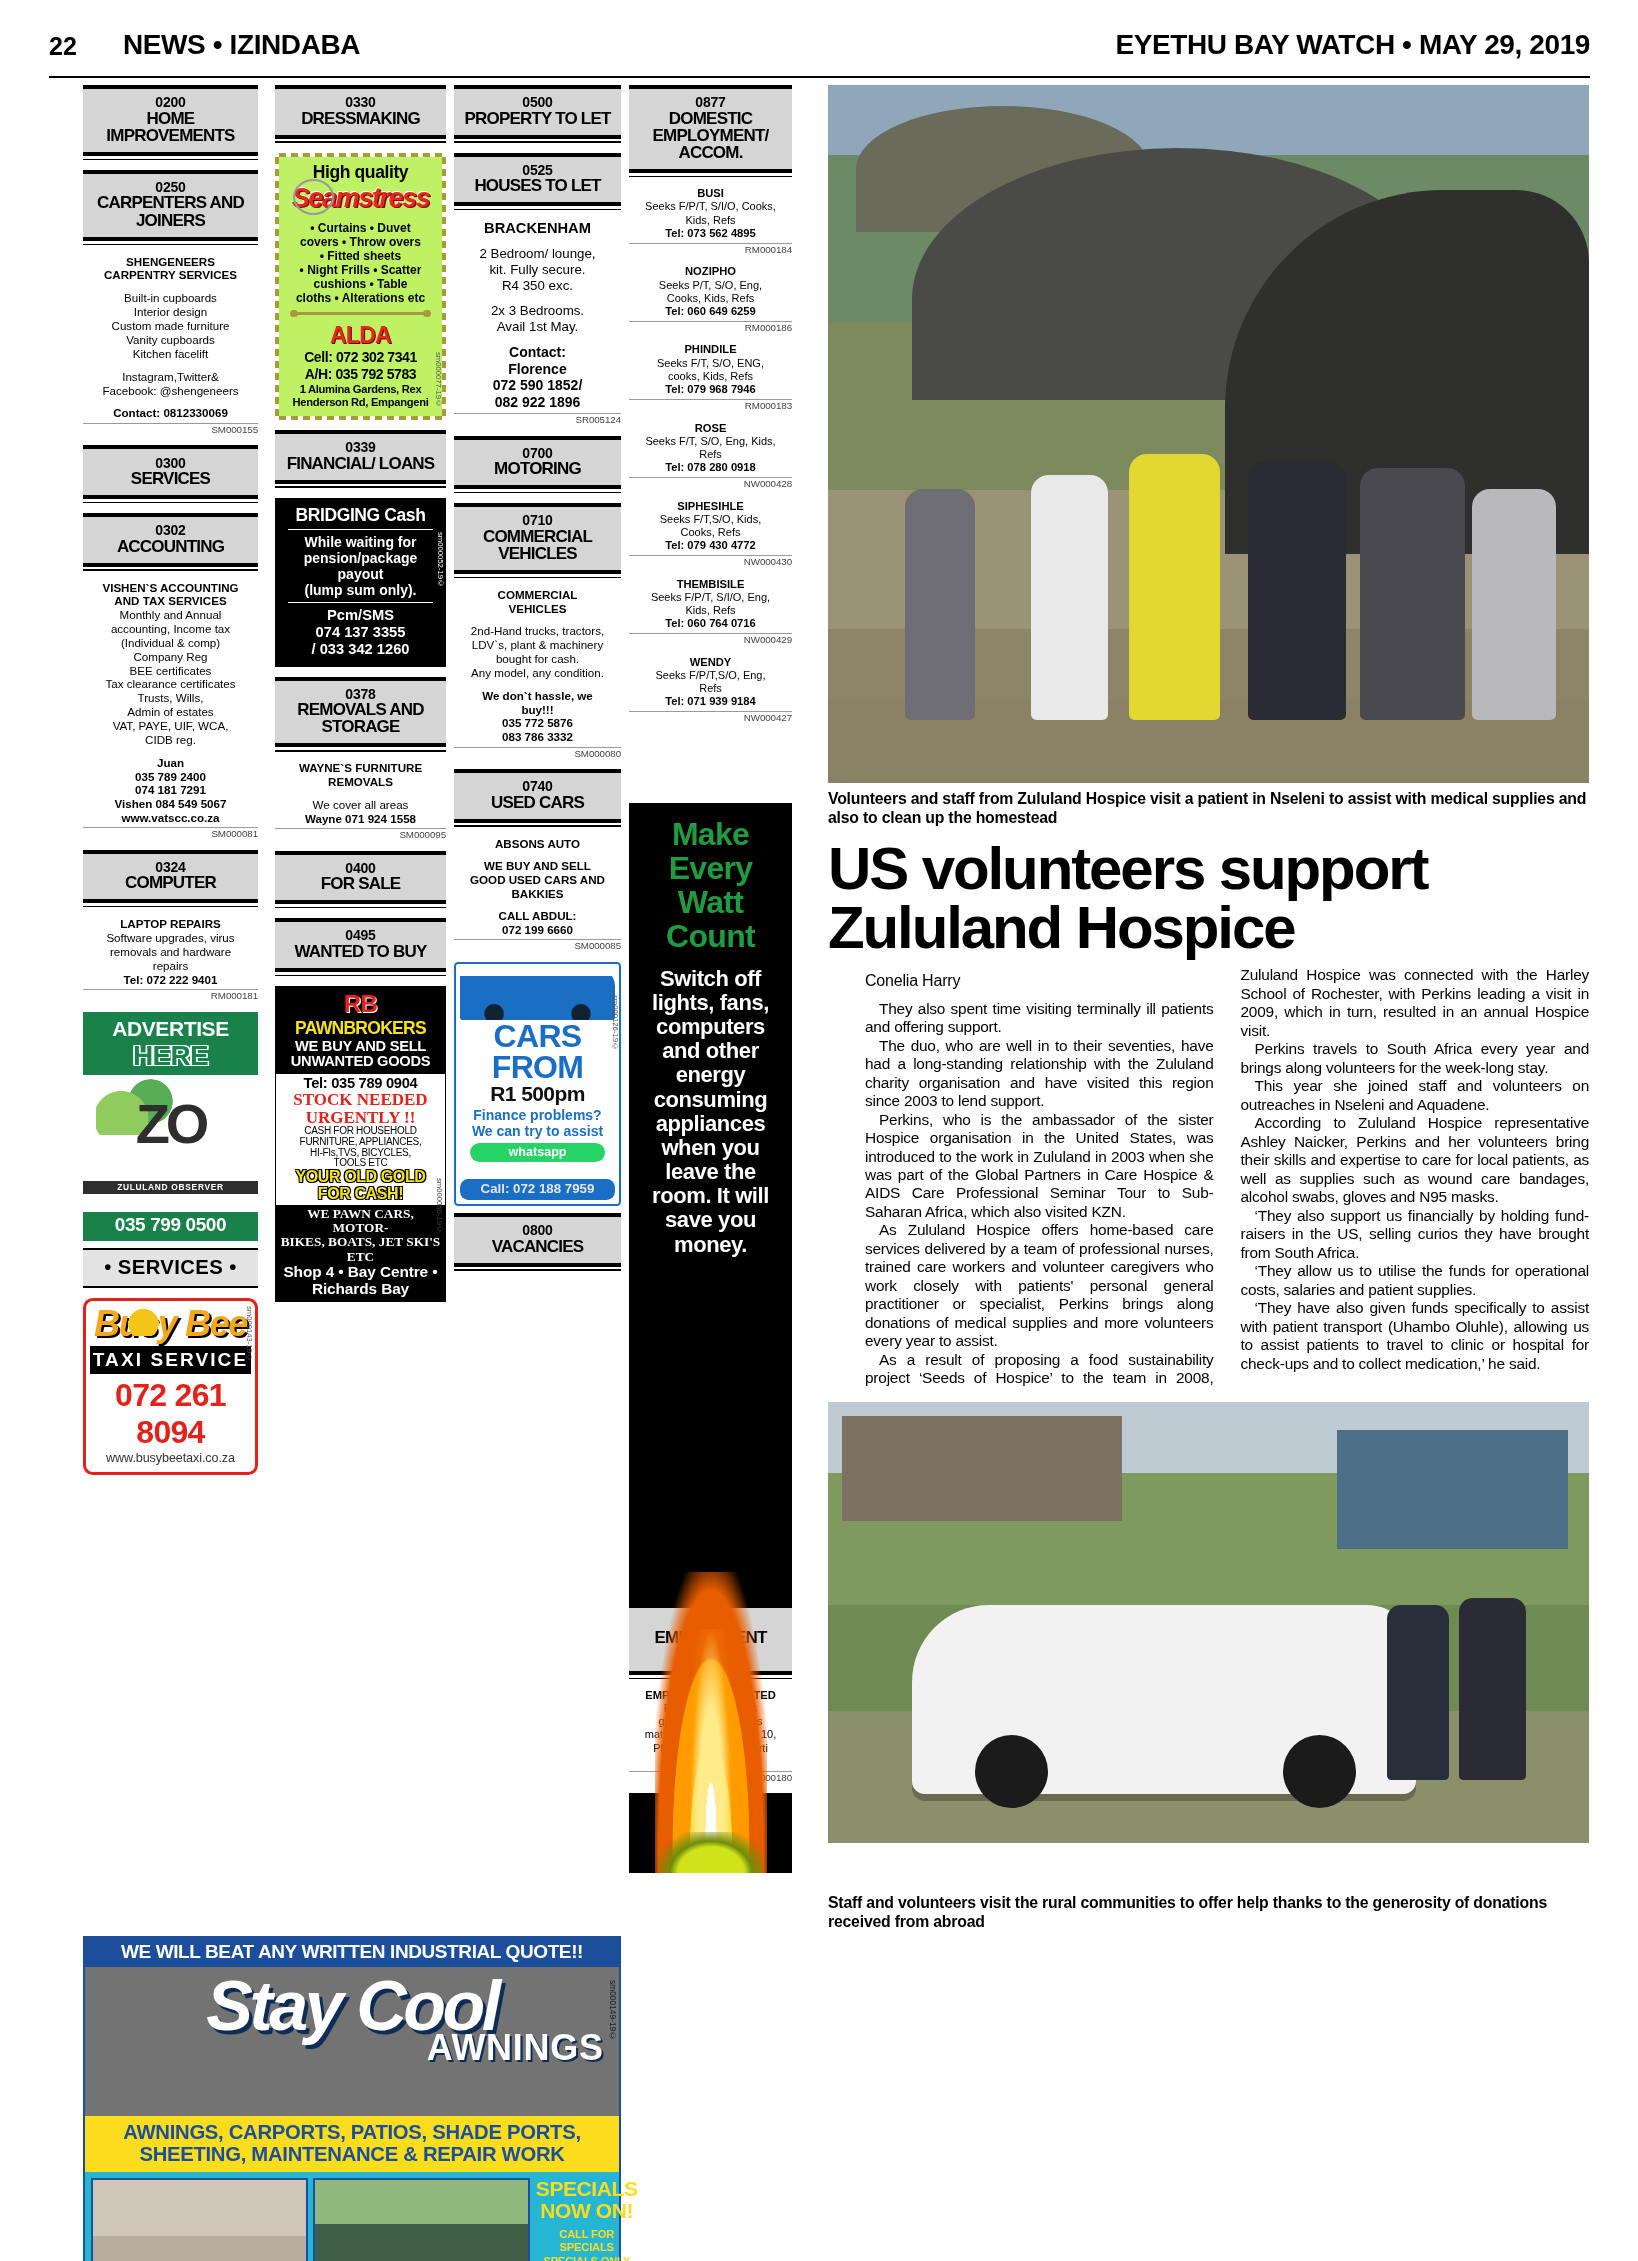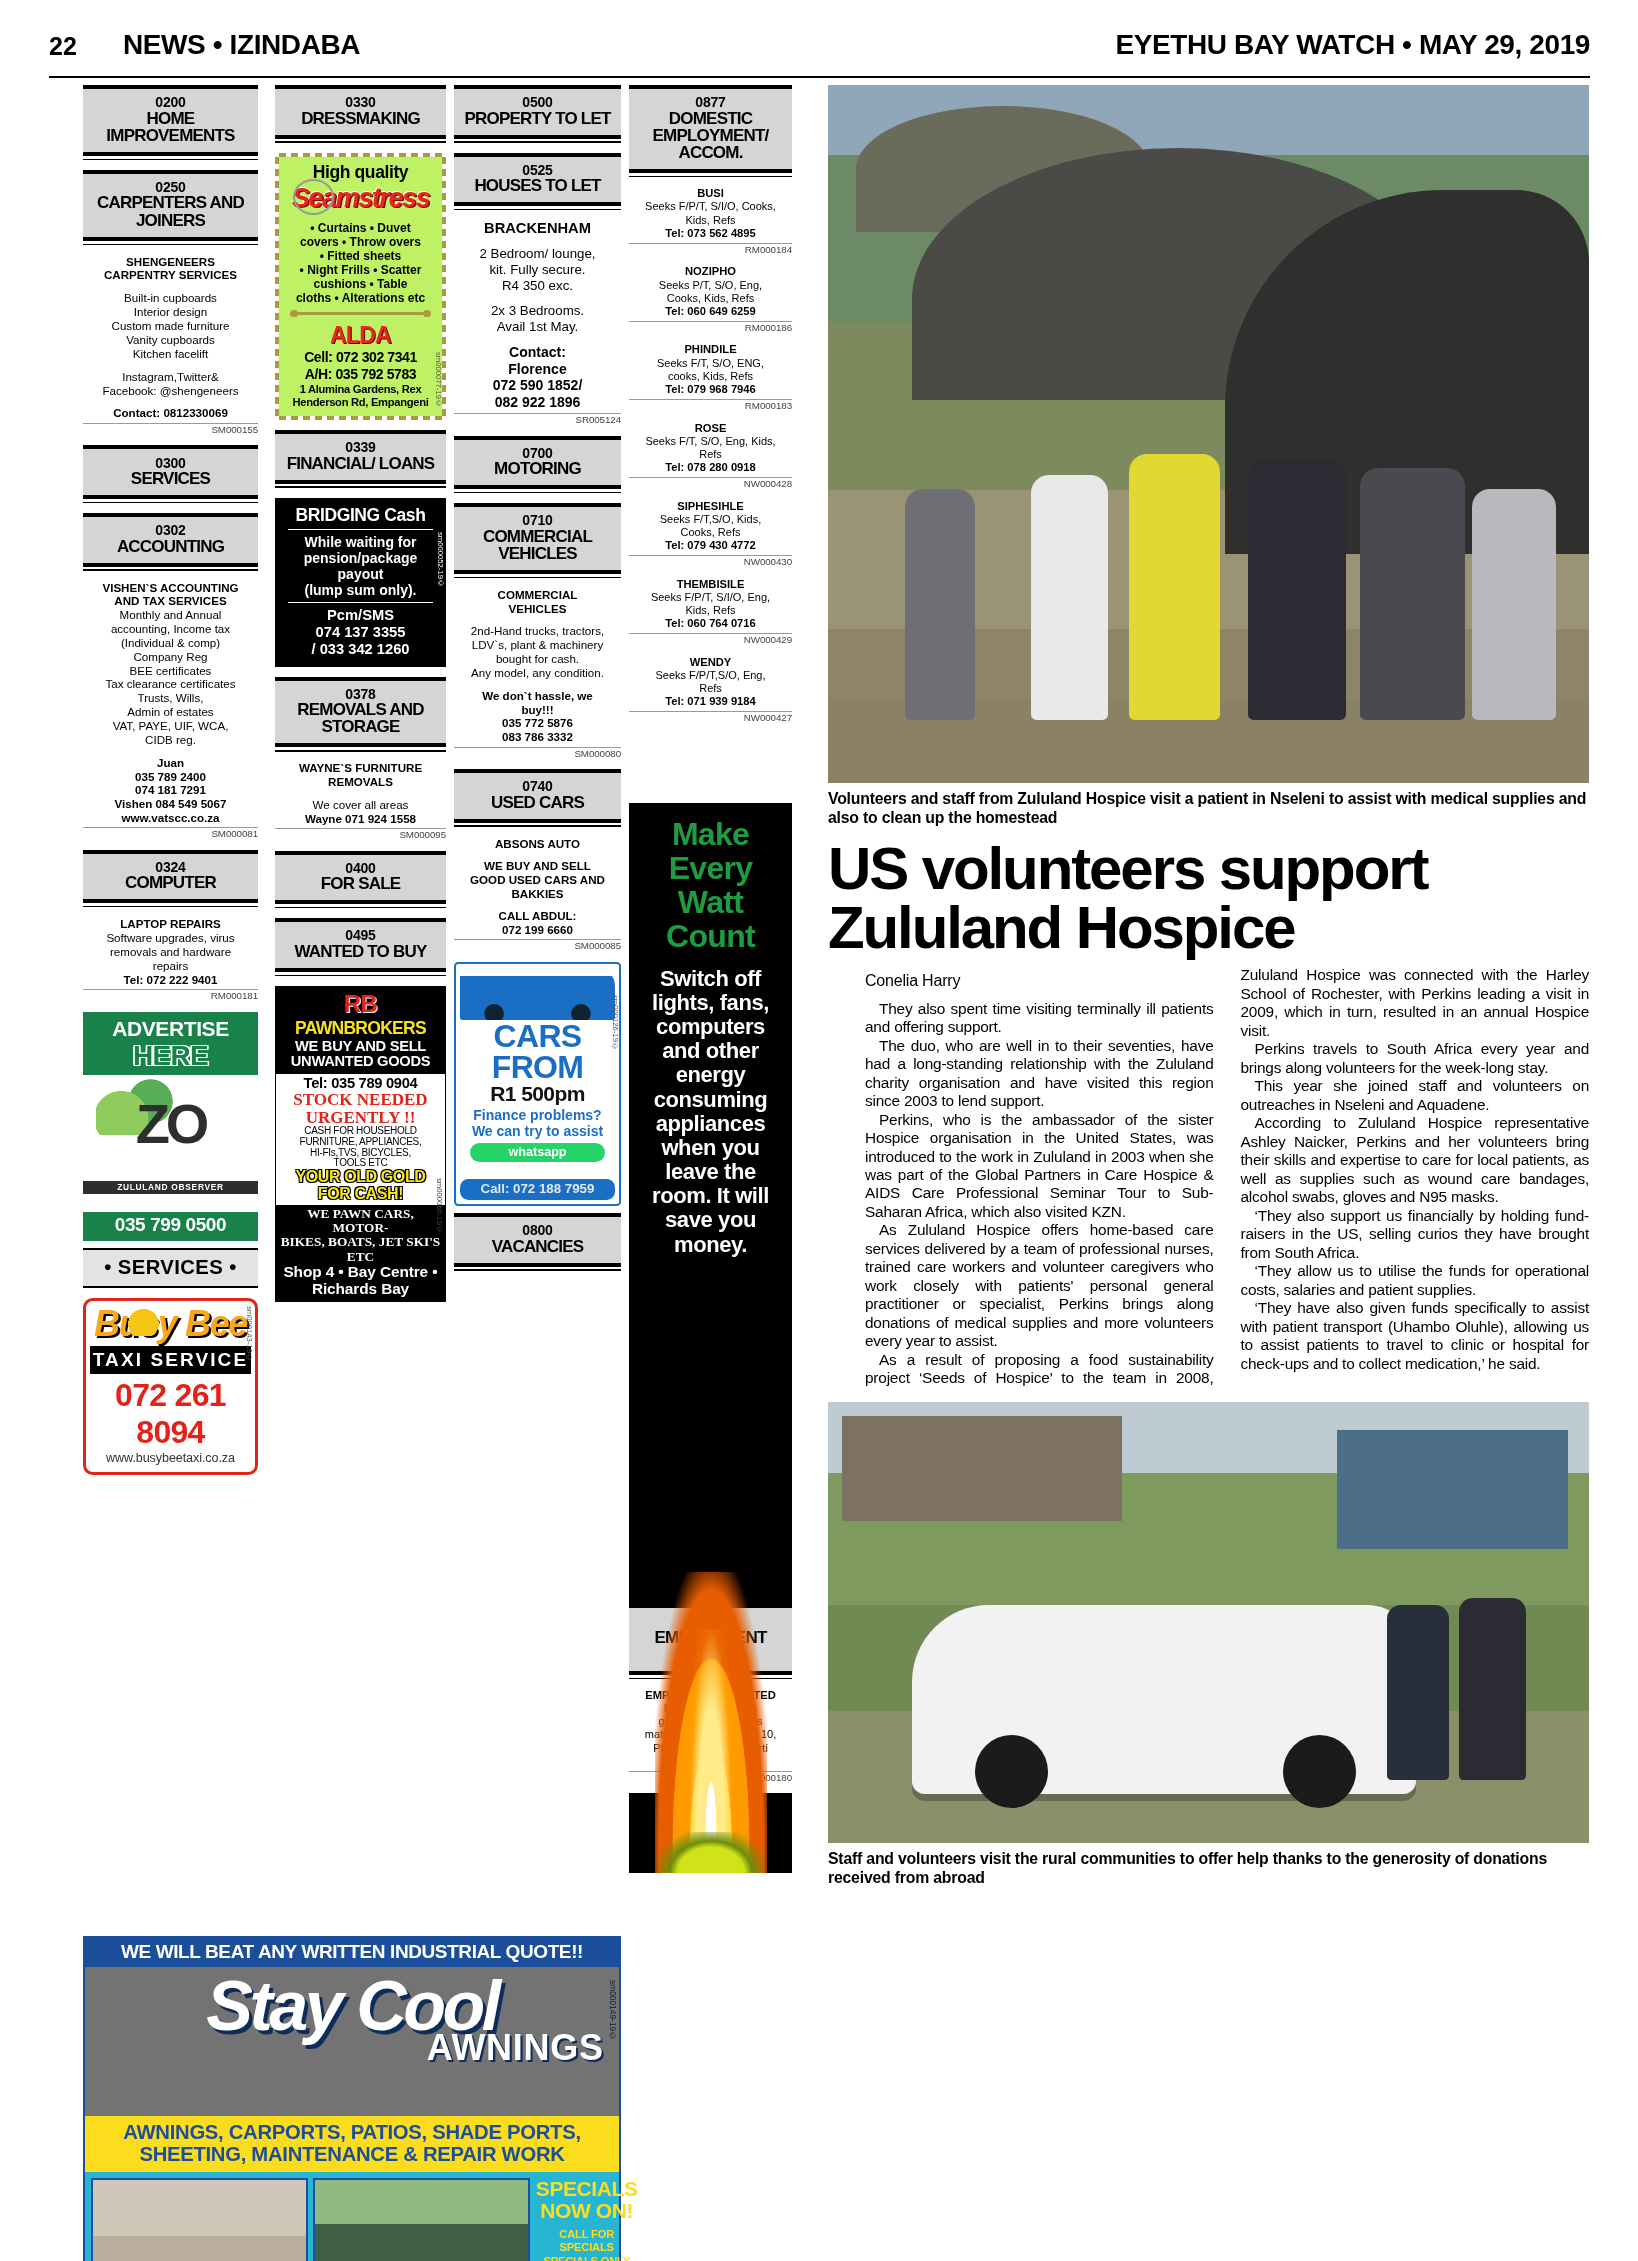--- a/index.html
+++ b/index.html
@@ -197,21 +197,21 @@
     background:linear-gradient(#bfcbd2 0 16%, #7f9a5e 16% 46%, #6f8a52 46% 70%, #8b8f6a 70% 100%); }
   .photo2 .shack { position:absolute; left:14px; top:14px; width:280px; height:105px; background:#7d7162;}
   .photo2 .shack2 { position:absolute; right:21px; top:28px; width:231px; height:119px; background:#4c6e86;}
   .photo2 .car { position:absolute; left:84px; bottom:49px; width:504px; height:189px; background:#f2f2f2; border-radius:77px 49px 12.6px 12.6px; box-shadow:0 7px 0 rgba(0,0,0,.25);}
   .photo2 .wheel { position:absolute; bottom:35px; width:73px; height:73px; border-radius:50%; background:#1b1b1b;}
   .photo2 .w1 { left:147px; } .photo2 .w2 { left:455px; }
   .photo2 .ppl { position:absolute; bottom:63px; border-radius:14px 14px 4.2px 4.2px;}
   .photo2 .q1 { right:140px; width:62px; height:175px; background:#27303a;}
   .photo2 .q2 { right:63px; width:67px; height:182px; background:#2b2b33;}
 
-  .caption2 { font-size:15.8px; font-weight:bold; line-height:1.2; padding-top:7px; letter-spacing:-0.2px;}
+  .caption2 { font-size:15.8px; font-weight:bold; line-height:1.2; padding-top:7px; letter-spacing:-0.2px;margin-top:44px;}
 </style>
 </head>
 <body>
 
 <div class="page">
 
   <div class="masthead">
     <div class="mh-page">22</div>
     <div class="mh-left">NEWS • IZINDABA</div>
     <div class="mh-right">EYETHU BAY WATCH • MAY 29, 2019</div>

